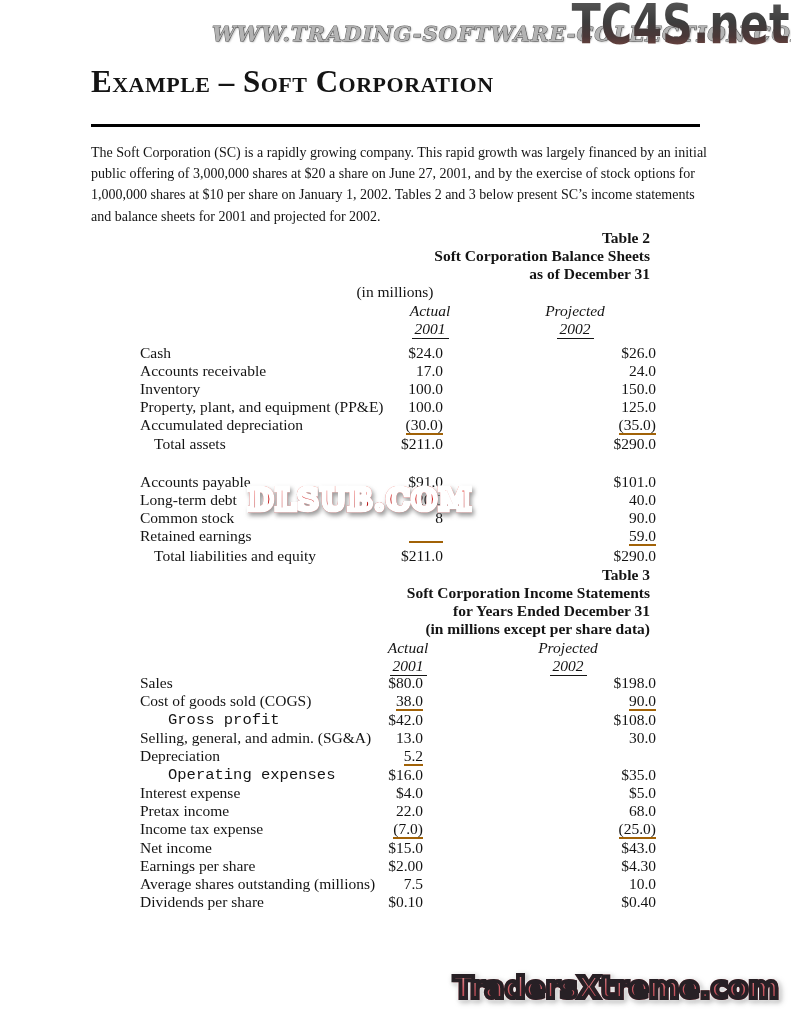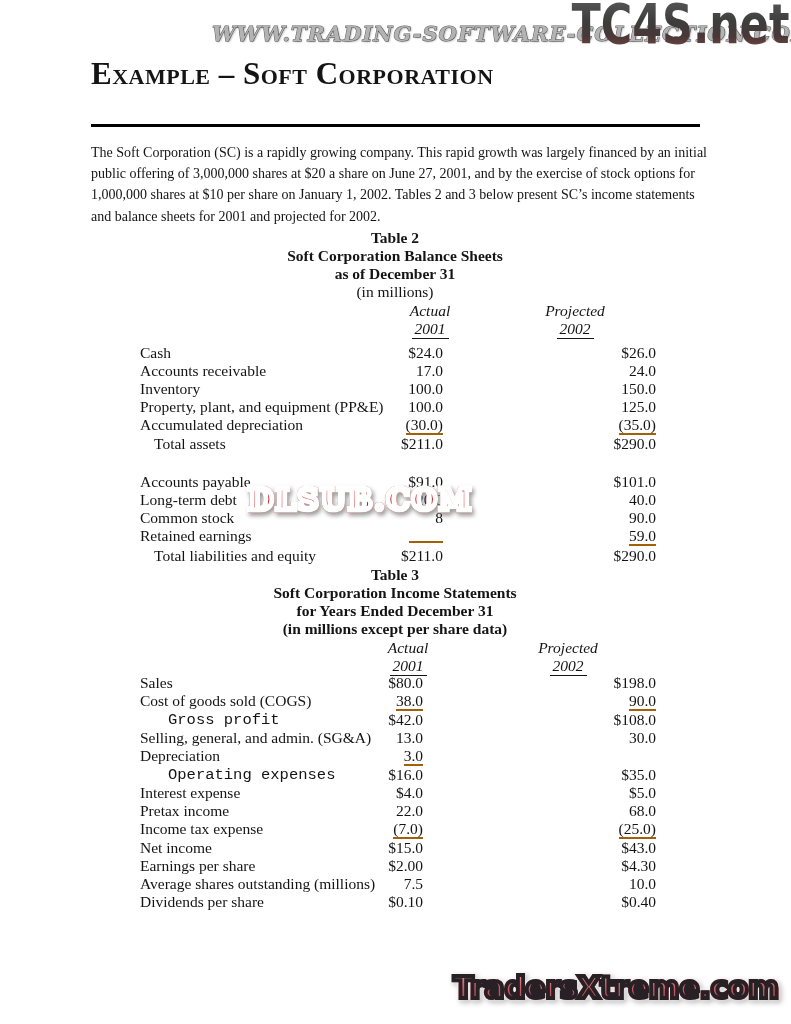--- a/index.html
+++ b/index.html
@@ -23,34 +23,34 @@
     font-family:"DejaVu Sans", sans-serif; font-weight:800;
     font-size:55px; line-height:1; white-space:nowrap;
     transform:scaleX(.78); transform-origin:top right;
     background:linear-gradient(180deg,#5a5a5a 0%,#3d3d3d 45%,#4a3838 72%,#7d4a43 100%);
     -webkit-background-clip:text; background-clip:text;
     color:#3d3d3d; -webkit-text-fill-color:transparent;
   }
 
   
   h1.doc-title {
-    position:absolute; left:91px; top:56px; margin:0;
+    position:absolute; left:91px; top:64px; margin:0;
     font-variant:small-caps; font-weight:bold; font-size:31px;
     letter-spacing:.5px; white-space:nowrap;
   }
   .title-rule { position:absolute; left:91px; top:124px; width:609px; height:3px; background:#000; }
   .intro {
     position:absolute; left:91px; top:142px; width:618px; margin:0;
     font-size:14px; line-height:21.2px; text-align:left;
   }
 
   
   .fintable { position:absolute; left:140px; width:510px; font-size:15.5px; }
   .t2 { top:229px; } .t3 { top:566px; }
-  .tt  { text-align:center; font-weight:bold; line-height:18px; }
+  .tt  { text-align:right; font-weight:bold; line-height:18px; }
   .tsub{ text-align:center; line-height:18px; }
   .thead { position:relative; height:43px; }
   .t3 .thead { height:36px; }
   .th { position:absolute; top:1px; text-align:center; font-style:italic; line-height:18px; }
   .th1 { left:230px; width:120px; }
   .th2 { left:375px; width:120px; }
   .t3 .th1 { left:208px; }
   .t3 .th2 { left:368px; }
   .thw { display:block; font-style:italic; }
   .yr  { display:inline-block; font-style:italic; border-bottom:1px solid #141414; padding:0 3px; }
@@ -209,21 +209,21 @@
           <span class="c1"><span>$42.0</span></span>
           <span class="c2"><span>$108.0</span></span>
         </div>
         <div class="row">
           <span class="lbl">Selling, general, and admin. (SG&amp;A)</span>
           <span class="c1"><span>13.0</span></span>
           <span class="c2"><span>30.0</span></span>
         </div>
         <div class="row">
           <span class="lbl">Depreciation</span>
-          <span class="c1"><span class="u">3.0</span></span>
+          <span class="c1"><span class="u">5.2</span></span>
         </div>
         <div class="row">
           <span class="lbl in2">Operating expenses</span>
           <span class="c1"><span>$16.0</span></span>
           <span class="c2"><span>$35.0</span></span>
         </div>
         <div class="row">
           <span class="lbl">Interest expense</span>
           <span class="c1"><span>$4.0</span></span>
           <span class="c2"><span>$5.0</span></span>

